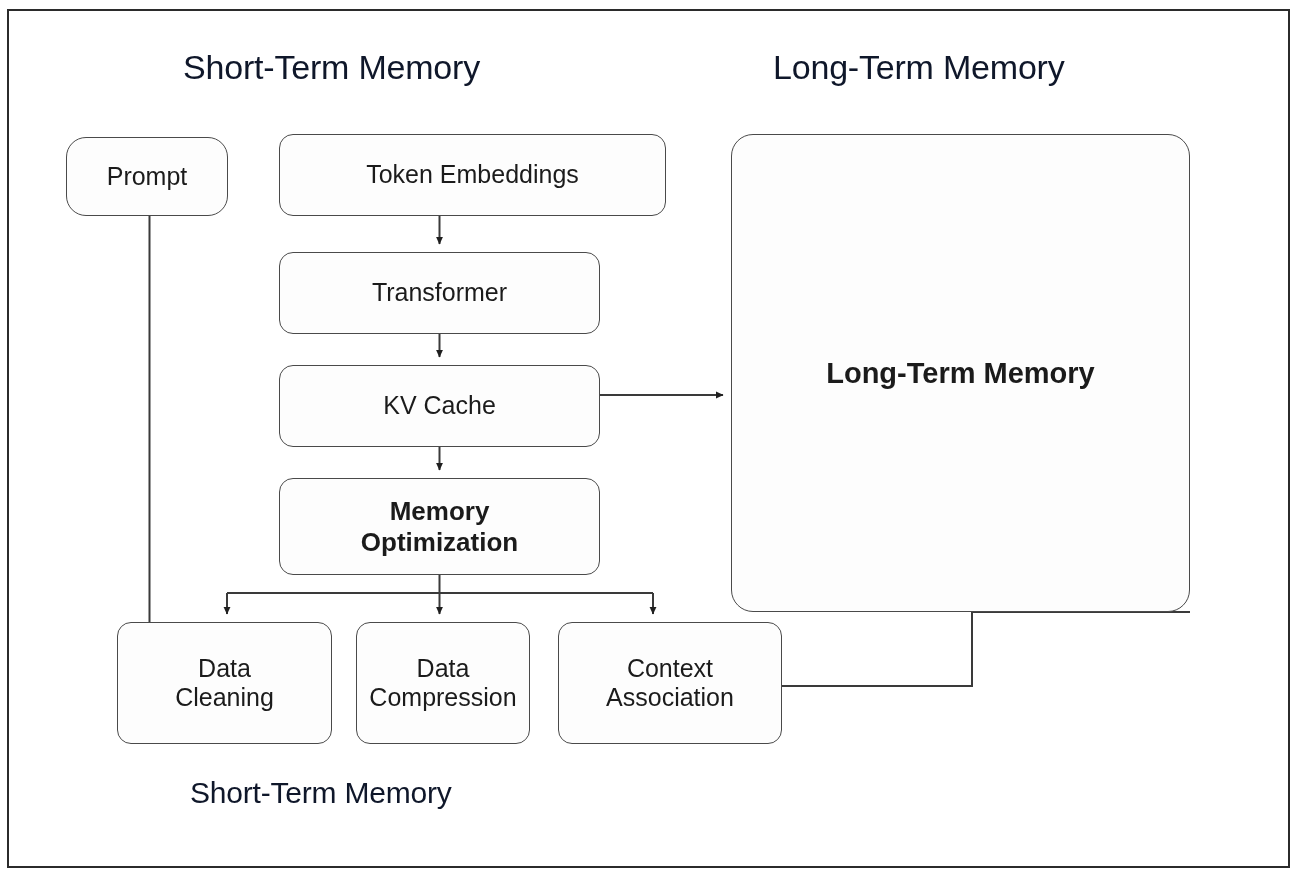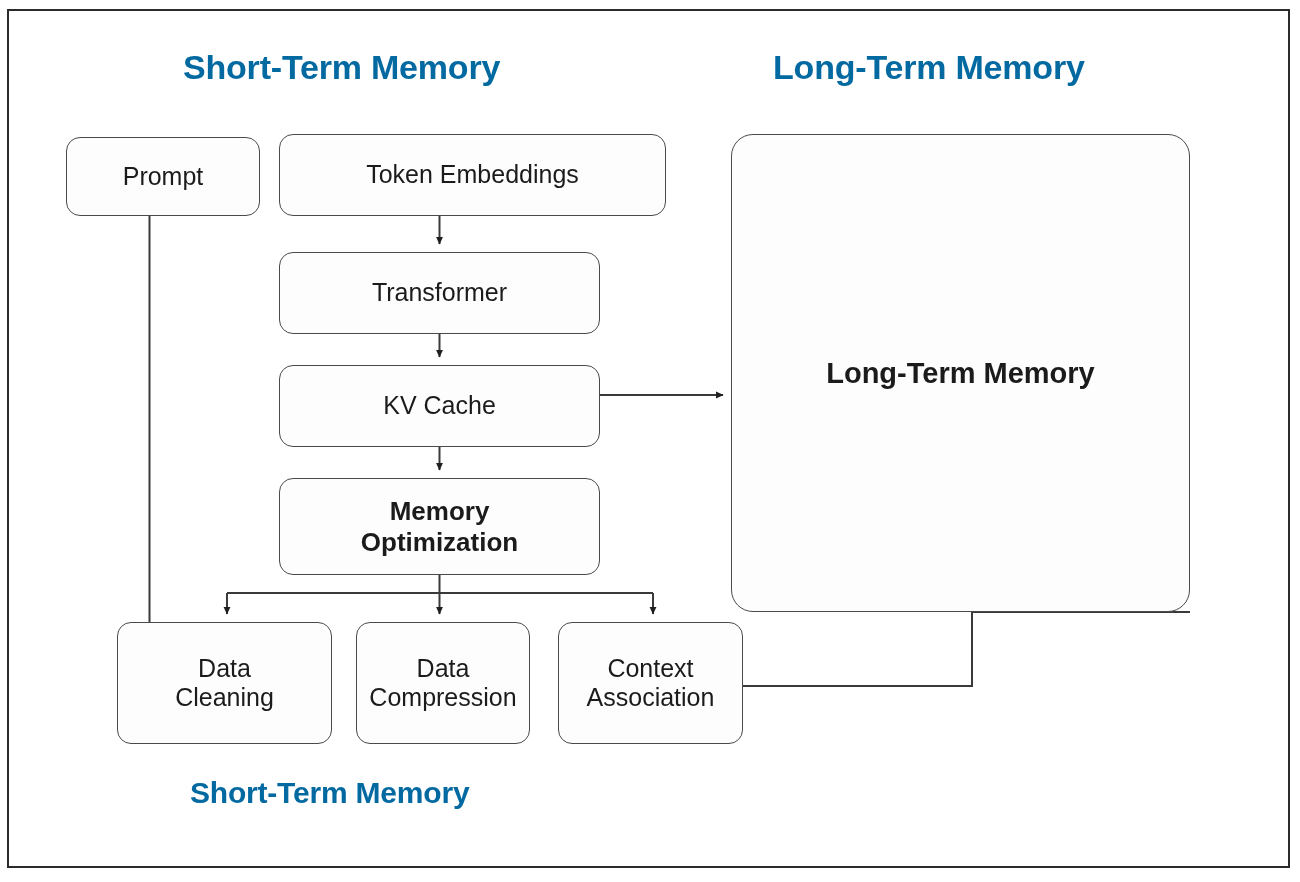--- a/index.html
+++ b/index.html
@@ -34,22 +34,22 @@
   #connectors {
     position: absolute;
     left: 0;
     top: 0;
     width: 1300px;
     height: 882px;
     pointer-events: none;
   }
   .section-title {
     position: absolute;
-    font-weight: bold;
-    color: #0369a1;
+    font-weight: normal;
+    color: #0f172a;
     white-space: nowrap;
     letter-spacing: -0.2px;
   }
   #title-stm {
     left: 183px;
     top: 48px;
     font-size: 34px;
   }
   #title-ltm {
     left: 773px;
@@ -79,29 +79,29 @@
   }
   .node.bold {
     font-weight: bold;
     justify-content: center;
   }
   .node-label {
     display: block;
     white-space: pre-line;
   }
   
-  #node-prompt        { left: 66px;  top: 137px; width: 194px; height: 79px; }
+  #node-prompt        { left: 66px;  top: 137px; width: 162px; height: 79px; border-radius: 20px; }
   #node-token-emb     { left: 279px; top: 134px; width: 387px; height: 82px; }
   #node-transformer   { left: 279px; top: 252px; width: 321px; height: 82px; align-items: center; }
   #node-kv-cache      { left: 279px; top: 365px; width: 321px; height: 82px; }
   #node-mem-opt       { left: 279px; top: 478px; width: 321px; height: 97px;
                         font-size: 26px; }
   #node-data-cleaning { left: 117px; top: 622px; width: 215px; height: 122px; }
   #node-data-compress { left: 356px; top: 622px; width: 174px; height: 122px; }
-  #node-context-assoc { left: 558px; top: 622px; width: 185px; height: 122px; }
+  #node-context-assoc { left: 558px; top: 622px; width: 224px; height: 122px; }
   #node-ltm-big {
     left: 731px; top: 134px; width: 459px; height: 478px;
     border-radius: 22px;
     align-items: center;
     justify-content: center;
     font-size: 29px;
   }
 </style>
 </head>
 <body>

